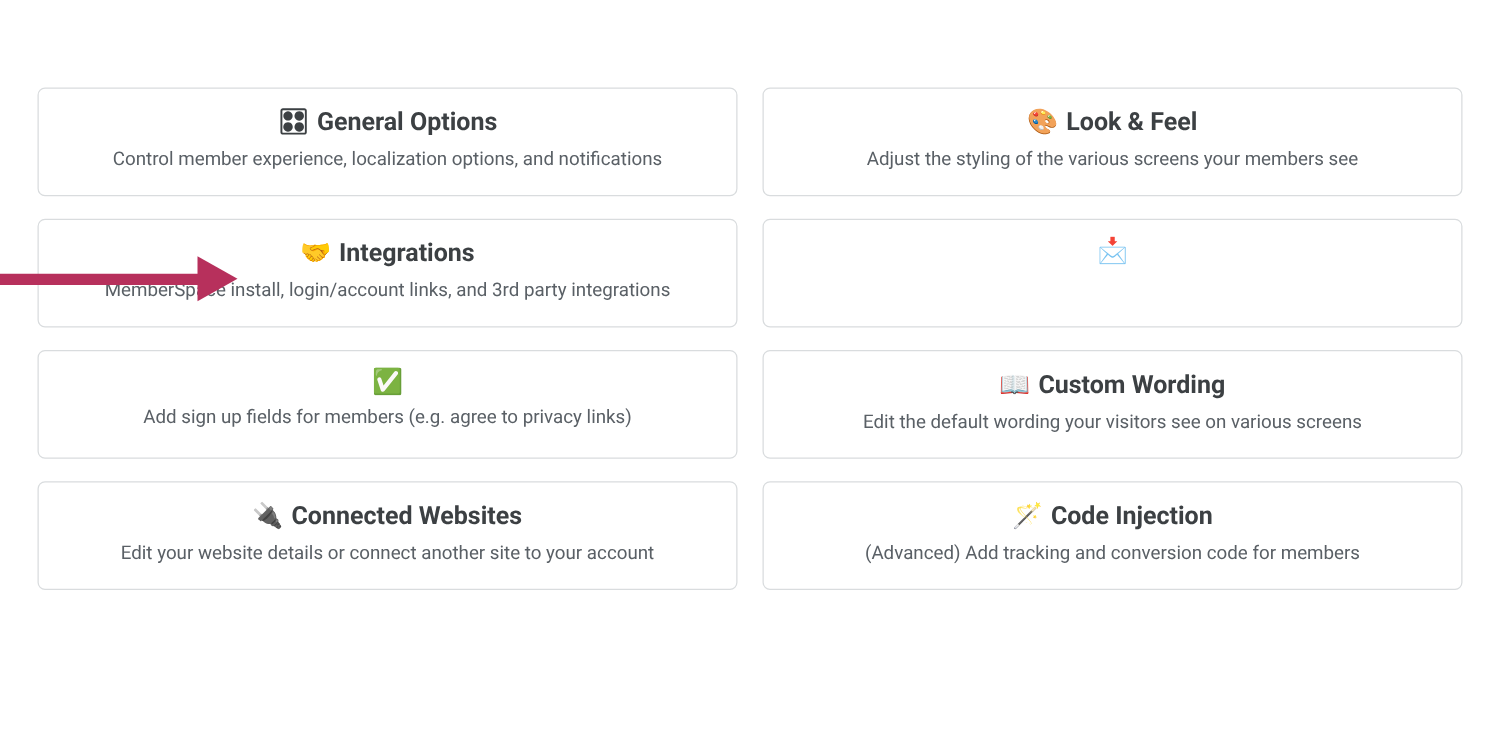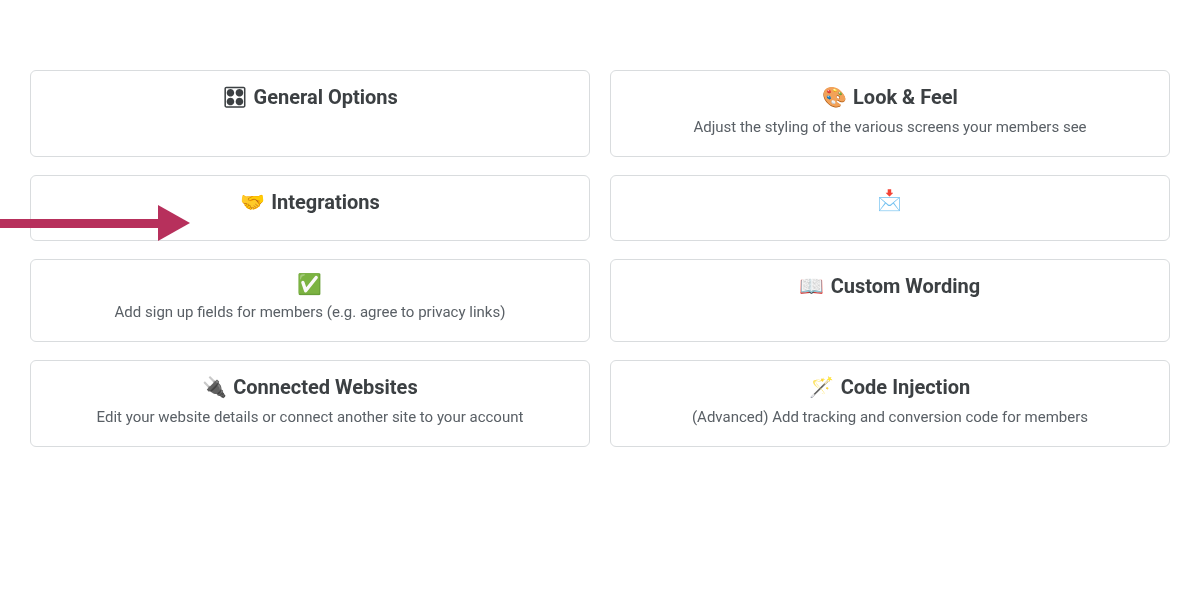--- a/index.html
+++ b/index.html
@@ -81,55 +81,58 @@
   <div class="arrow-head"></div>
 </div>
 
 <div class="grid">
 
   <div class="card">
     <div class="card-title">
       <span class="icon">🎛</span>
       <span>General Options</span>
     </div>
+    <div class="card-desc">Control member experience, localization options, and notifications</div>
   </div>
 
   <div class="card">
     <div class="card-title">
       <span class="icon">🎨</span>
       <span>Look &amp; Feel</span>
     </div>
     <div class="card-desc">Adjust the styling of the various screens your members see</div>
   </div>
 
   <div class="card">
     <div class="card-title">
       <span class="icon">🤝</span>
       <span>Integrations</span>
     </div>
+    <div class="card-desc">MemberSpace install, login/account links, and 3rd party integrations</div>
   </div>
 
   <div class="card">
     <div class="card-title">
       <span class="icon">📩</span>
     </div>
   </div>
 
   <div class="card">
     <div class="card-title">
       <span class="icon">✅</span>
     </div>
     <div class="card-desc">Add sign up fields for members (e.g. agree to privacy links)</div>
   </div>
 
   <div class="card">
     <div class="card-title">
       <span class="icon">📖</span>
       <span>Custom Wording</span>
     </div>
+    <div class="card-desc">Edit the default wording your visitors see on various screens</div>
   </div>
 
   <div class="card">
     <div class="card-title">
       <span class="icon">🔌</span>
       <span>Connected Websites</span>
     </div>
     <div class="card-desc">Edit your website details or connect another site to your account</div>
   </div>
 

